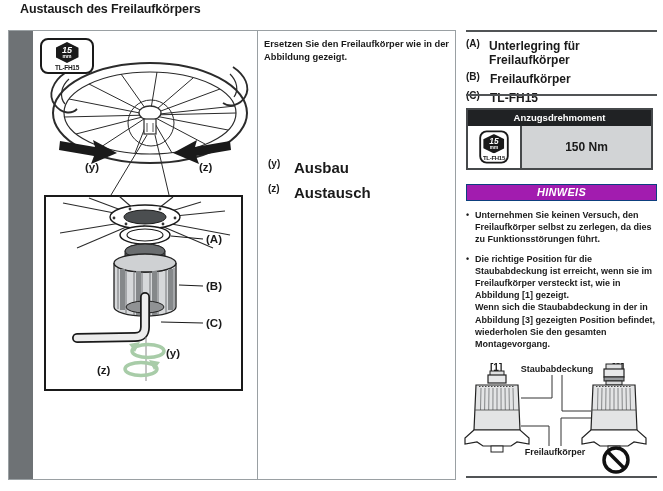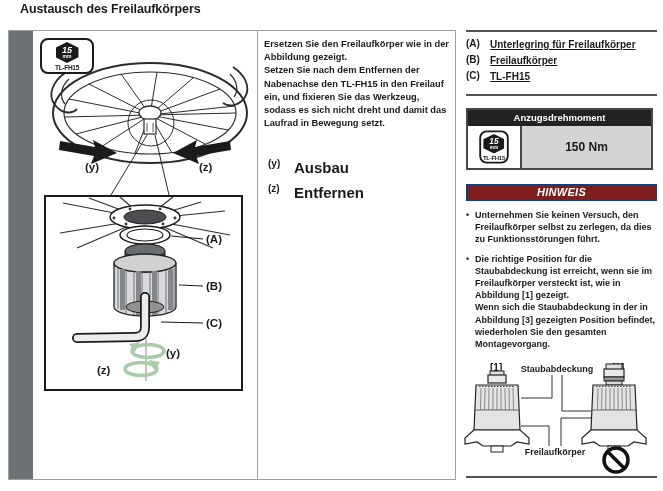--- a/index.html
+++ b/index.html
@@ -32,30 +32,30 @@
   .key-label{width:26px;font-size:10px;font-weight:700;}
   .key-text{font-size:15px;font-weight:600;padding-top:1px;}
   
   .rule{left:466px;width:191px;height:2px;background:#515456;}
   .rule-top{top:30px;}
   .rule-mid{top:94px;}
   .rule-bottom{top:476px;}
   .parts-list{left:466px;top:38px;width:191px;}
   .part-row{display:flex;margin-bottom:4px;}
   .part-label{width:24px;font-size:10px;font-weight:700;}
-  .part-text{font-size:10px;font-weight:600;padding-top:1px;text-decoration:underline;}
+  .part-text{font-size:12px;font-weight:600;padding-top:1px;}
   .torque-table{left:466px;top:108px;width:187px;border:2px solid #46494b;background:#fff;box-sizing:border-box;}
   .torque-header{background:#202224;color:#fff;font-size:9.5px;font-weight:700;text-align:center;padding:2px 0 3px;}
   .torque-body{display:flex;height:42px;}
   .torque-cell-icon{width:52px;display:flex;align-items:center;justify-content:center;border-right:2px solid #46494b;background:#fff;}
   .torque-cell-icon .fh-icon{transform:scale(0.92);}
   .torque-cell-value{flex:1;background:#d2d4d6;display:flex;align-items:center;justify-content:center;
     font-size:12px;font-weight:700;}
   .hinweis{left:466px;top:184px;width:191px;}
-  .hinweis-header{background:#7f1d1d;border:1px solid #0d3f7e;color:#fff;text-align:center;
+  .hinweis-header{background:#a21caf;border:1px solid #0d3f7e;color:#fff;text-align:center;
     font-size:11px;font-weight:700;font-style:italic;letter-spacing:0.3px;padding:1px 0 2px;}
   .hinweis-body{margin-top:8px;}
   .hinweis-item{display:flex;margin-bottom:7px;font-size:9px;font-weight:600;line-height:12.2px;}
   .blt{width:9px;flex:none;}
   .blt-text{flex:1;white-space:pre-line;}
   
   svg text{font-family:"Liberation Sans",sans-serif;fill:#1a1a1a;}
   .lbl-bold{font-size:11.5px;font-weight:700;}
   .lbl-fig{font-size:10px;font-weight:700;}
   .lbl-part{font-size:9px;font-weight:600;}
@@ -201,30 +201,29 @@
 <div class="abs fh-icon icon-main">
   <div class="hex">
     <span class="hex-num">15</span>
     <span class="hex-unit">mm</span>
   </div>
   <span class="fh-label">TL-FH15</span>
 </div>
 
 <div class="abs instructions">
   <p>Ersetzen Sie den Freilaufkörper wie in der Abbildung gezeigt.</p>
-  <p>Setzen Sie nach dem Entfernen der Nabenachse den TL-FH15 in den Freilauf ein, und fixieren Sie das Werkzeug, sodass es sich nicht dreht und damit das Laufrad in Bewegung setzt.</p>
 </div>
 <div class="abs key-list">
   <div class="key-row">
     <span class="key-label">(y)</span>
     <span class="key-text">Ausbau</span>
   </div>
   <div class="key-row">
     <span class="key-label">(z)</span>
-    <span class="key-text">Entfernen</span>
+    <span class="key-text">Austausch</span>
   </div>
 </div>
 
 <div class="abs rule rule-top"></div>
 <div class="abs parts-list">
   <div class="part-row">
     <span class="part-label">(A)</span>
     <span class="part-text">Unterlegring für Freilaufkörper</span>
   </div>
   <div class="part-row">

